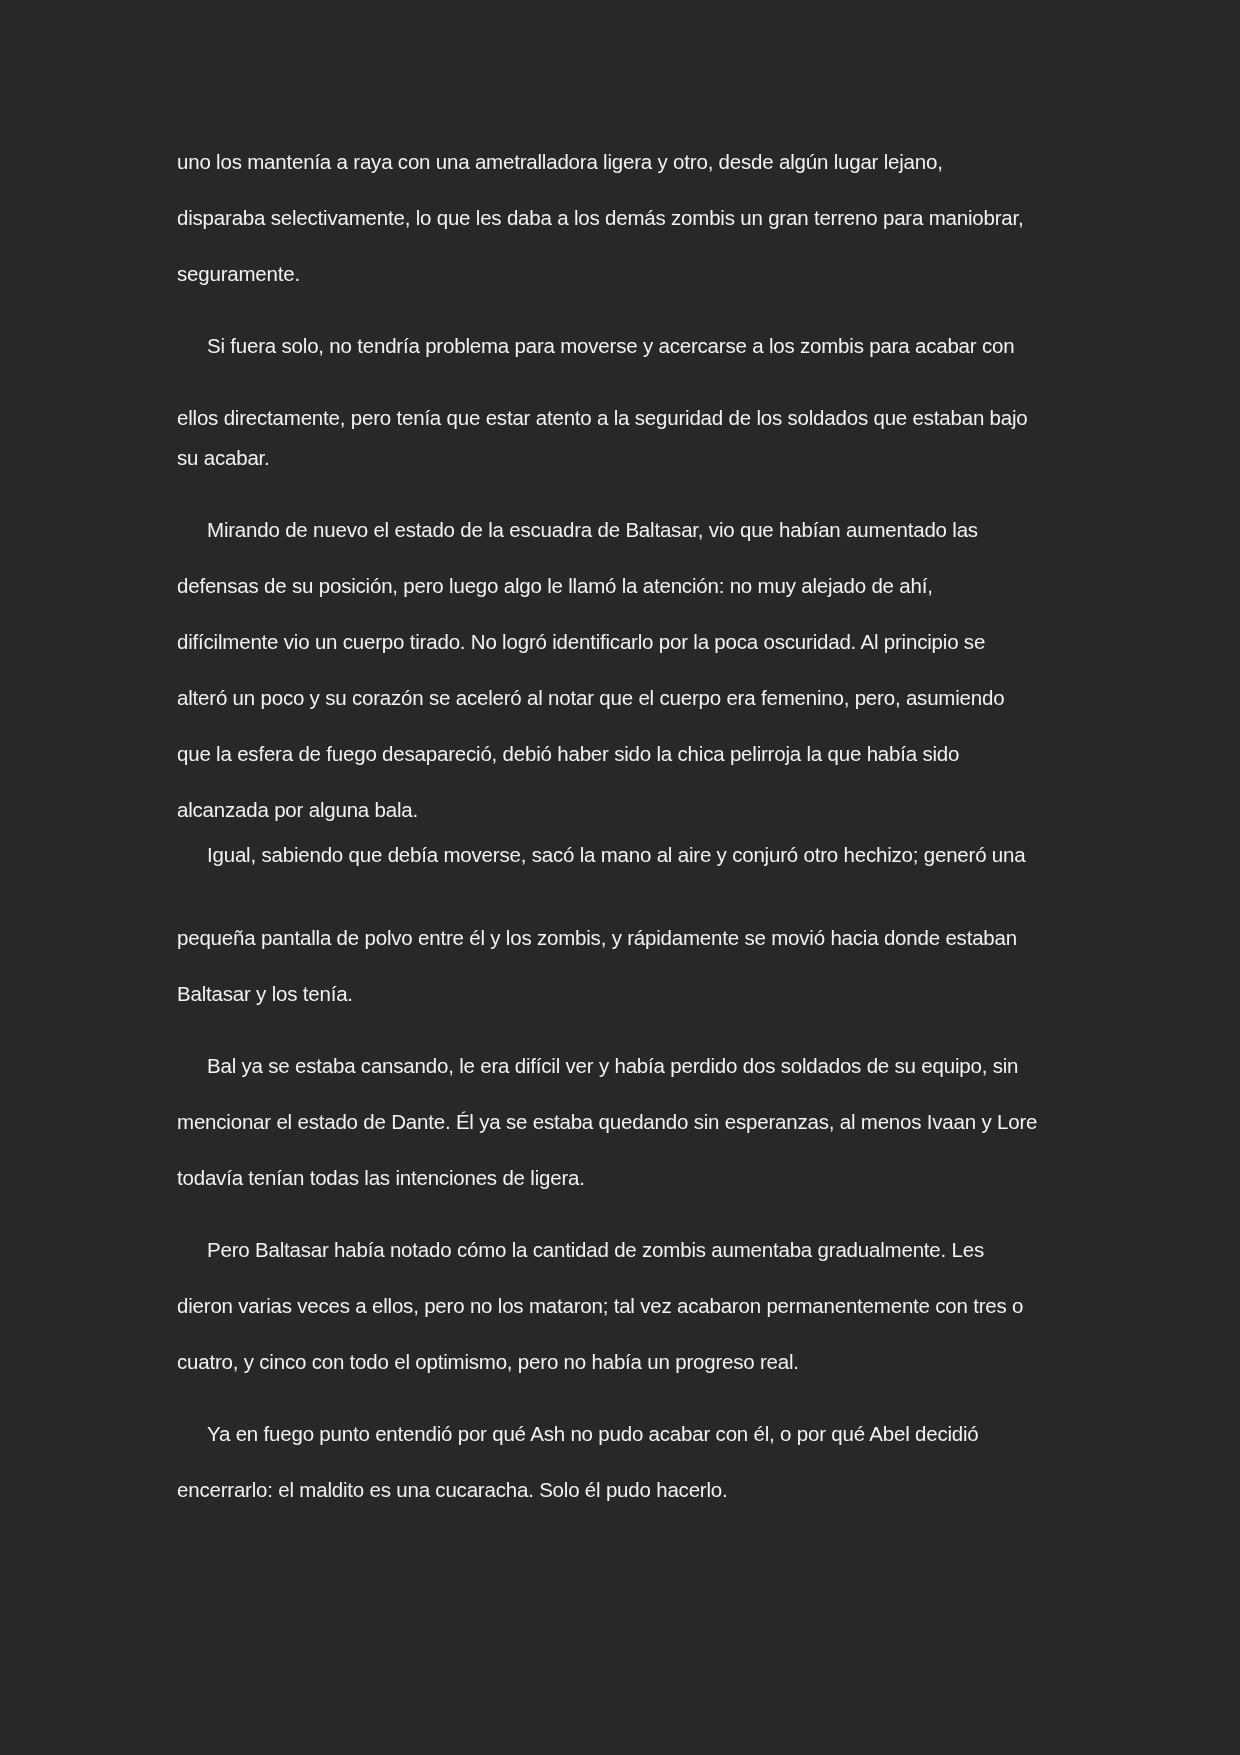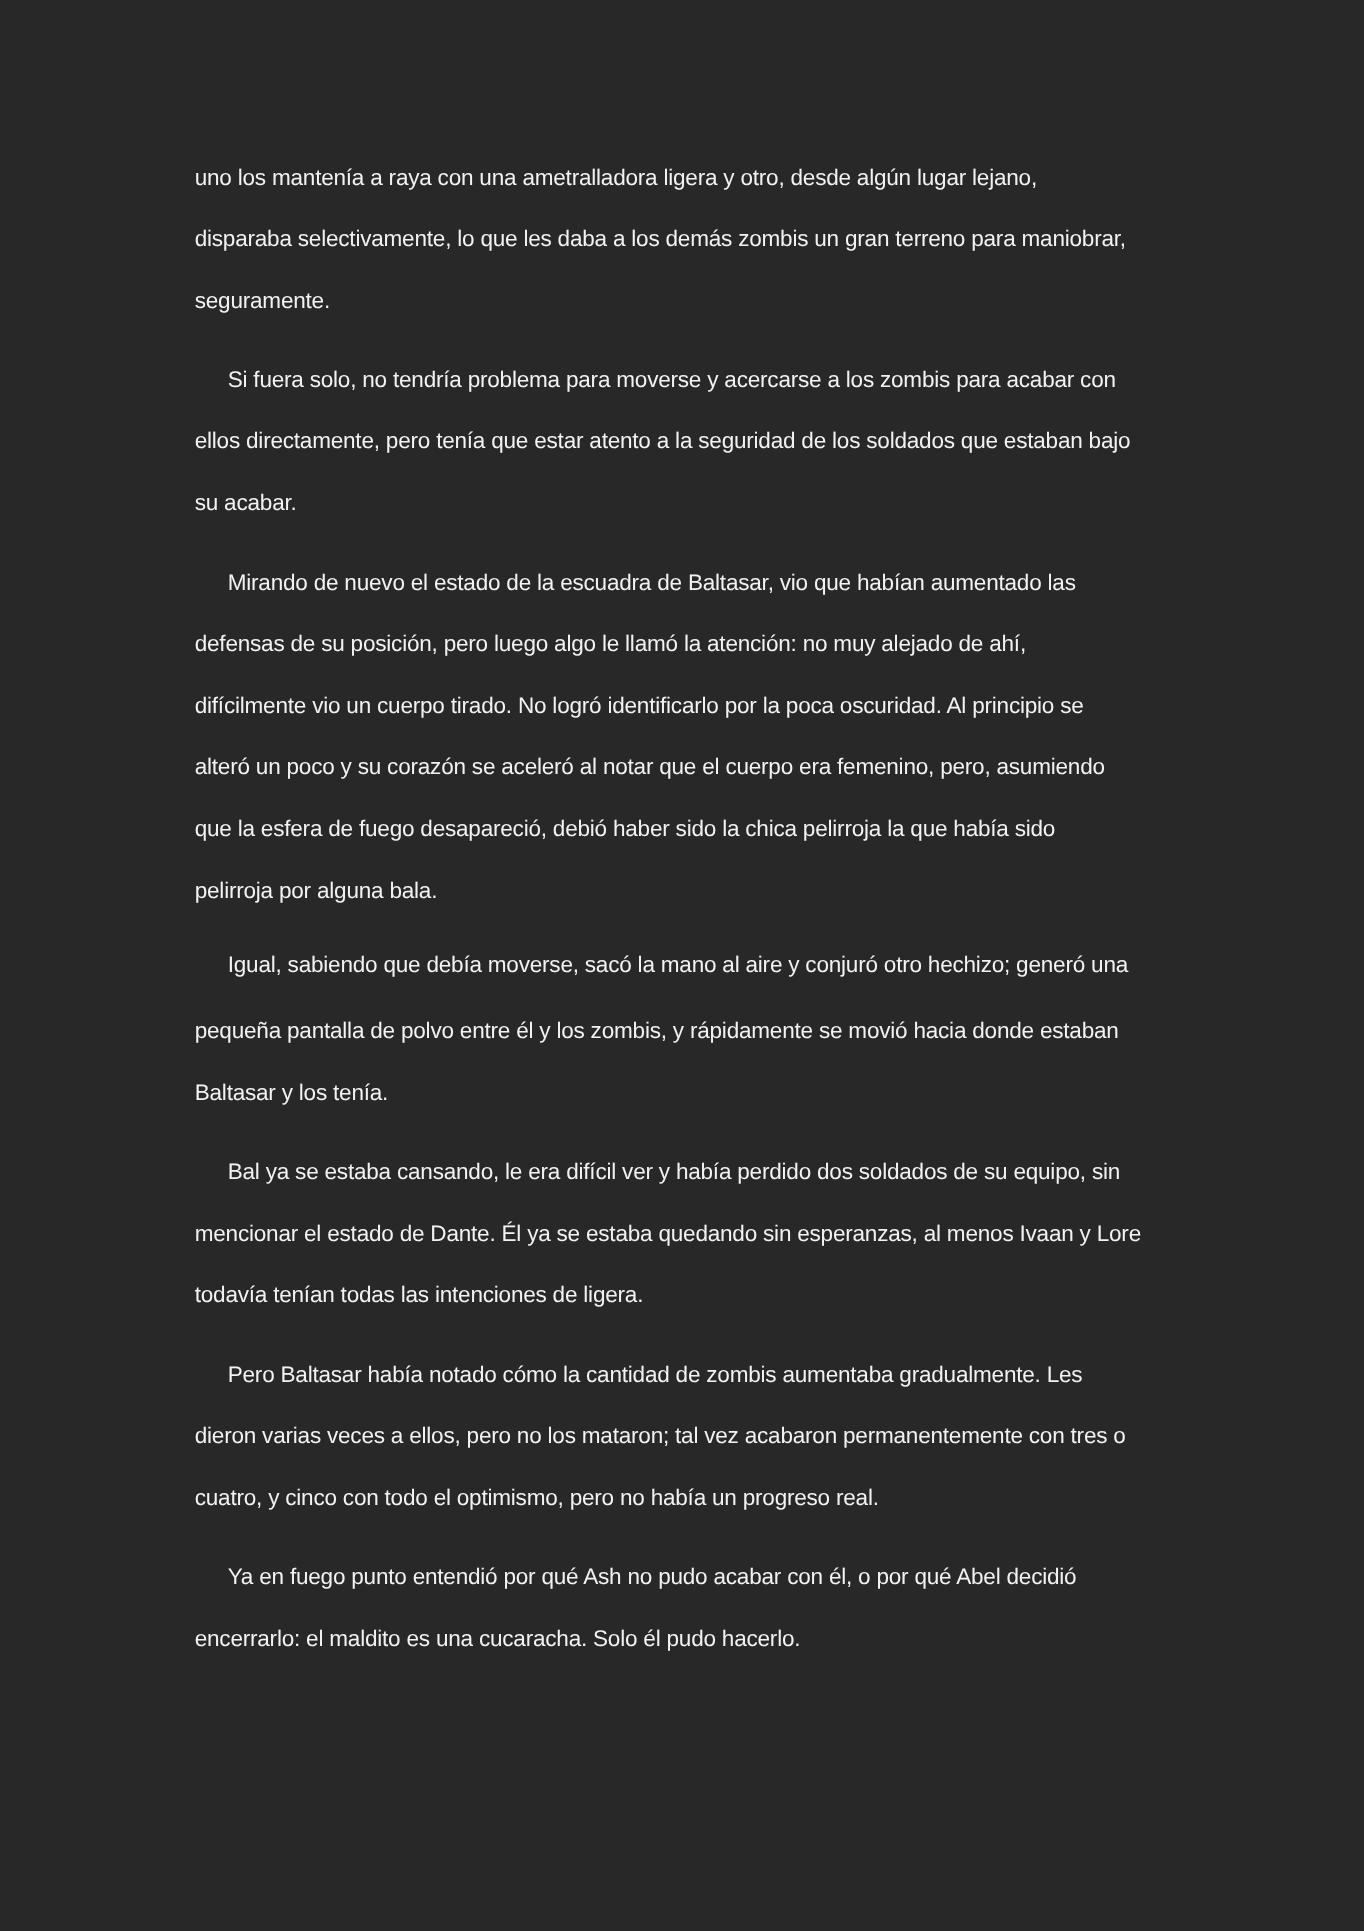--- a/index.html
+++ b/index.html
@@ -31,35 +31,35 @@
 <div class="page">
 
   <div>
     <div class="line" style="top:148px">uno los mantenía a raya con una ametralladora ligera y otro, desde algún lugar lejano,</div>
     <div class="line" style="top:204px">disparaba selectivamente, lo que les daba a los demás zombis un gran terreno para maniobrar,</div>
     <div class="line" style="top:260px">seguramente.</div>
   </div>
 
   <div>
     <div class="line indent" style="top:332px">Si fuera solo, no tendría problema para moverse y acercarse a los zombis para acabar con</div>
-    <div class="line" style="top:387px">ellos directamente, pero tenía que estar atento a la seguridad de los soldados que estaban bajo</div>
+    <div class="line" style="top:404px">ellos directamente, pero tenía que estar atento a la seguridad de los soldados que estaban bajo</div>
     <div class="line" style="top:444px">su acabar.</div>
   </div>
 
   <div>
     <div class="line indent" style="top:516px">Mirando de nuevo el estado de la escuadra de Baltasar, vio que habían aumentado las</div>
     <div class="line" style="top:572px">defensas de su posición, pero luego algo le llamó la atención: no muy alejado de ahí,</div>
     <div class="line" style="top:628px">difícilmente vio un cuerpo tirado. No logró identificarlo por la poca oscuridad. Al principio se</div>
     <div class="line" style="top:684px">alteró un poco y su corazón se aceleró al notar que el cuerpo era femenino, pero, asumiendo</div>
     <div class="line" style="top:740px">que la esfera de fuego desapareció, debió haber sido la chica pelirroja la que había sido</div>
-    <div class="line" style="top:796px">pelirroja por alguna bala.</div>
+    <div class="line" style="top:796px">alcanzada por alguna bala.</div>
   </div>
 
   <div>
-    <div class="line indent" style="top:864px">Igual, sabiendo que debía moverse, sacó la mano al aire y conjuró otro hechizo; generó una</div>
+    <div class="line indent" style="top:841px">Igual, sabiendo que debía moverse, sacó la mano al aire y conjuró otro hechizo; generó una</div>
     <div class="line" style="top:924px">pequeña pantalla de polvo entre él y los zombis, y rápidamente se movió hacia donde estaban</div>
     <div class="line" style="top:980px">Baltasar y los tenía.</div>
   </div>
 
   <div>
     <div class="line indent" style="top:1052px">Bal ya se estaba cansando, le era difícil ver y había perdido dos soldados de su equipo, sin</div>
     <div class="line" style="top:1108px">mencionar el estado de Dante. Él ya se estaba quedando sin esperanzas, al menos Ivaan y Lore</div>
     <div class="line" style="top:1164px">todavía tenían todas las intenciones de ligera.</div>
   </div>
 

